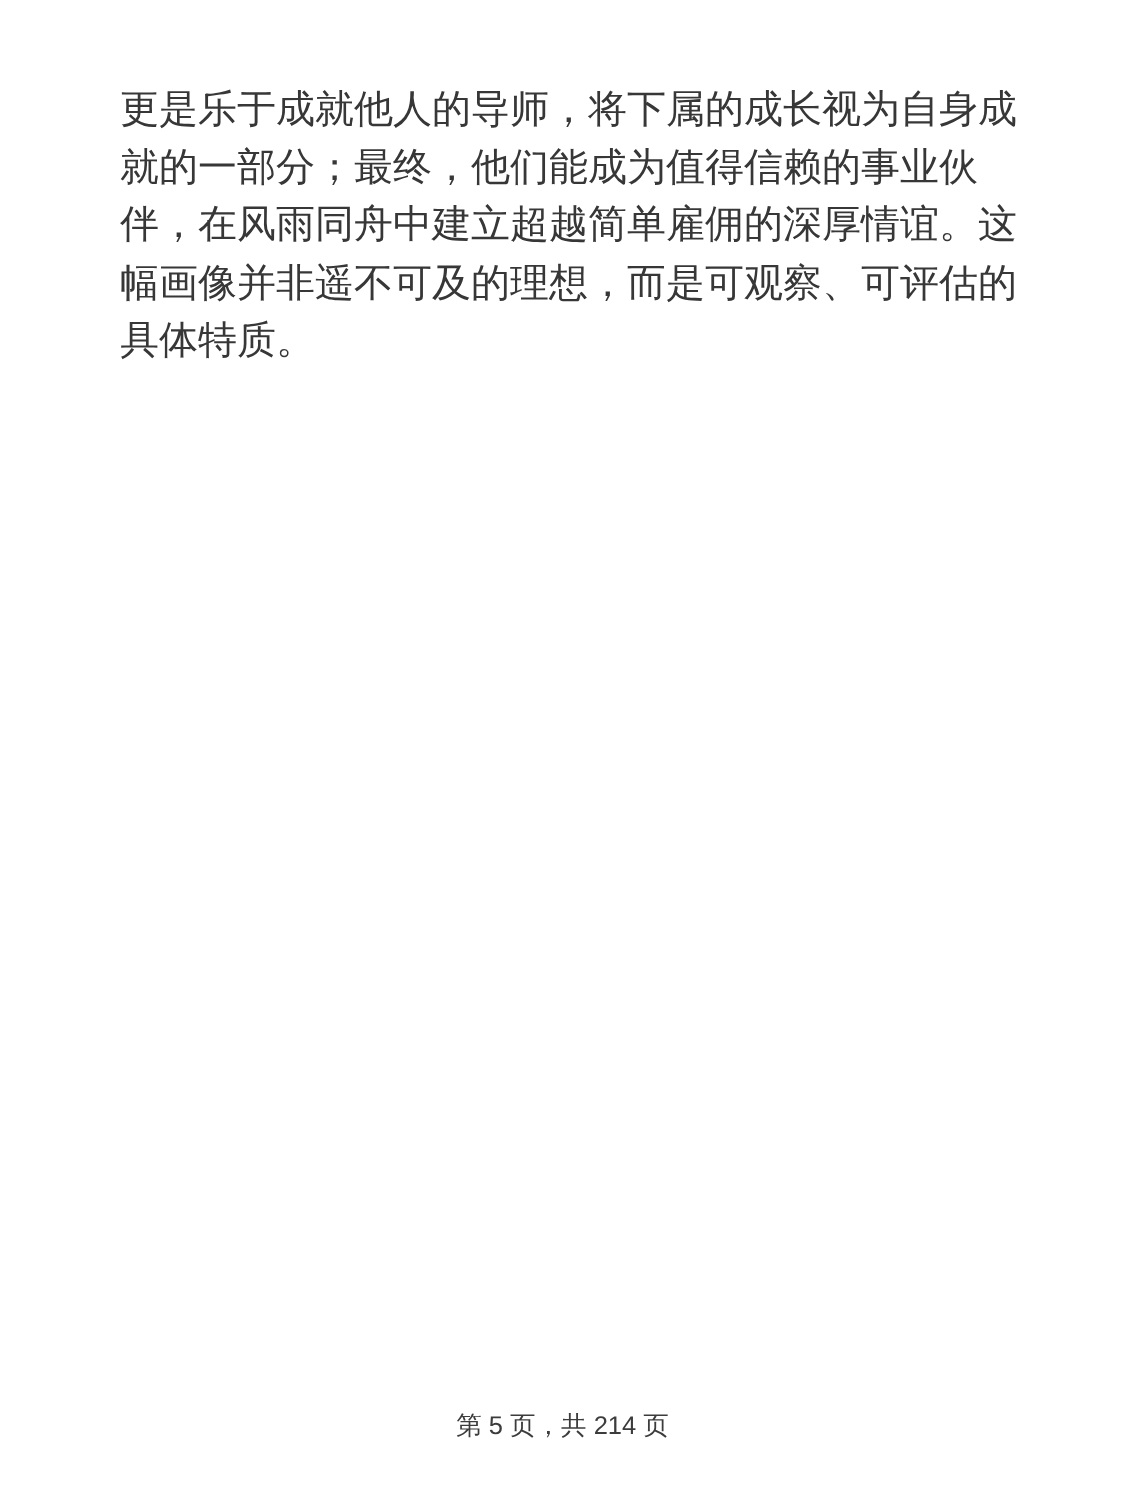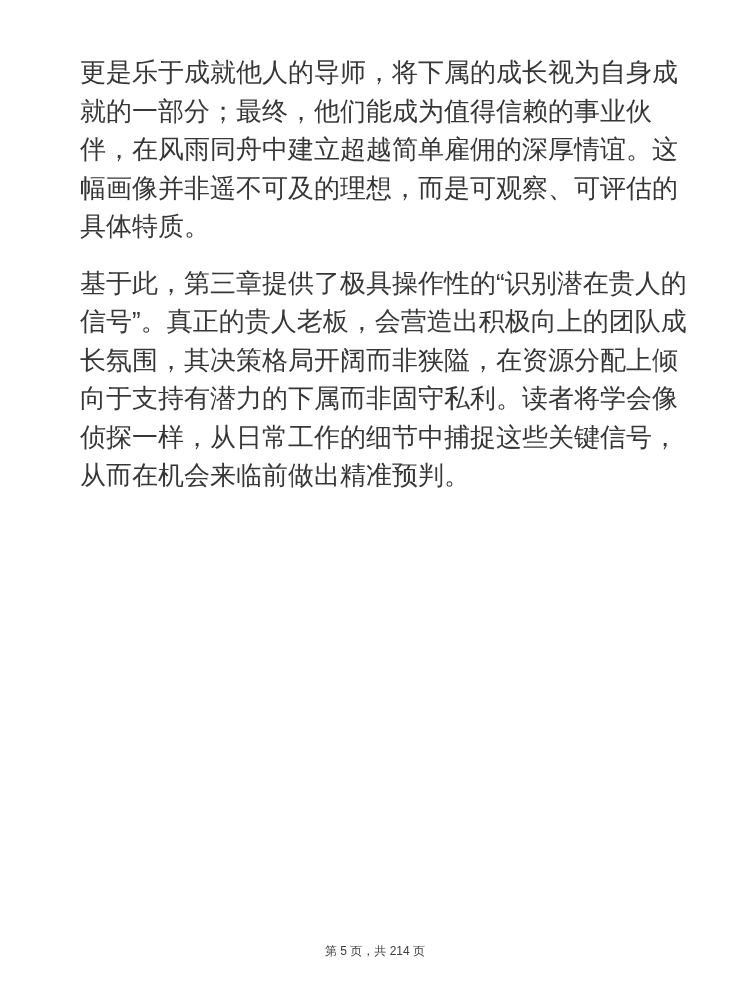--- a/index.html
+++ b/index.html
@@ -33,27 +33,26 @@
     letter-spacing: 0;
     word-break: normal;
     line-break: strict;
   }
   .doc-footer {
     position: absolute;
     top: 941px;
     left: 0;
     width: 100%;
     text-align: center;
-    font-size: 12px;
+    font-size: 17px;
     line-height: 20px;
     color: #3c3c3c;
   }
 </style>
 </head>
 <body>
 
 <div class="doc-page">
   <div class="doc-content">
     <p class="doc-paragraph">更是乐于成就他人的导师，将下属的成长视为自身成就的一部分；最终，他们能成为值得信赖的事业伙伴，在风雨同舟中建立超越简单雇佣的深厚情谊。这幅画像并非遥不可及的理想，而是可观察、可评估的具体特质。</p>
-    <p class="doc-paragraph">基于此，第三章提供了极具操作性的“识别潜在贵人的信号”。真正的贵人老板，会营造出积极向上的团队成长氛围，其决策格局开阔而非狭隘，在资源分配上倾向于支持有潜力的下属而非固守私利。读者将学会像侦探一样，从日常工作的细节中捕捉这些关键信号，从而在机会来临前做出精准预判。</p>
   </div>
   <div class="doc-footer">第 5 页，共 214 页</div>
 </div>
 
 </body></html>

